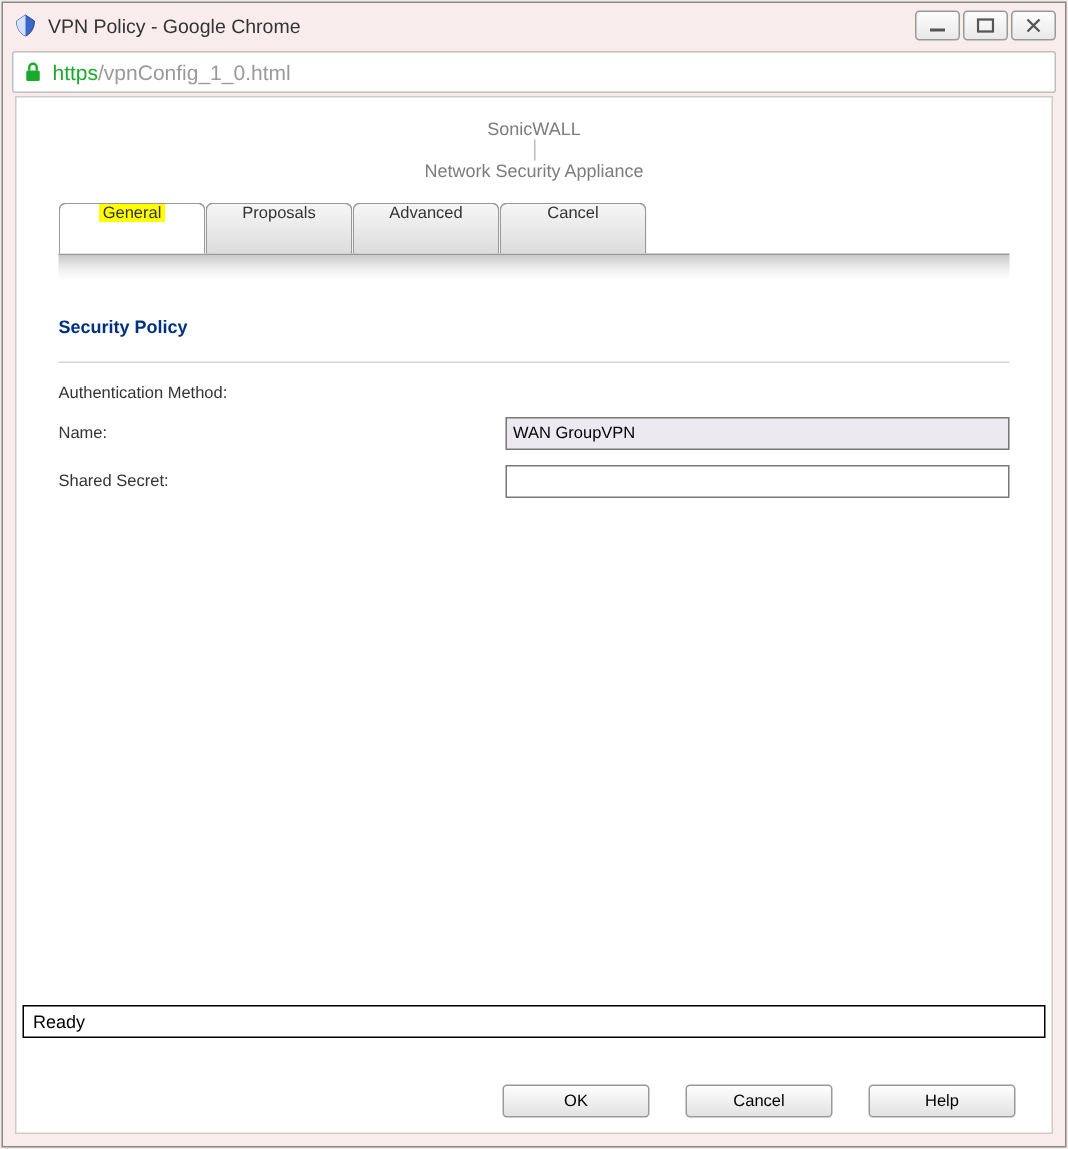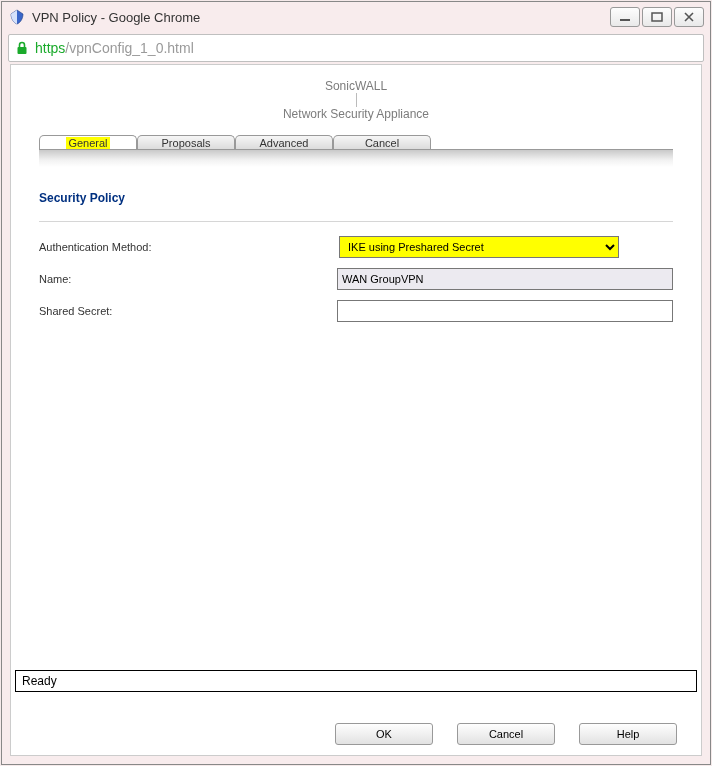--- a/index.html
+++ b/index.html
@@ -98,26 +98,26 @@
   }
 
   
   .tabrow {
     display: flex;
     margin: 4px 0 0 28px;
     align-items: flex-end;
   }
   .tab {
     width: 98px;
-    height: 14px;
+    height: 34px;
     border: 1px solid #999;
     border-bottom: none;
     border-radius: 5px 5px 0 0;
     background: linear-gradient(#f6f6f6,#dcdcdc);
-    display: inline-flex; align-items: flex-end; justify-content: center;
+    display: inline-flex; align-items: flex-start; justify-content: center;
     font-size: 11px;
     color: #333;
     margin-right: 0px;
     cursor: pointer;
   }
   .tab.active {
     background: #fff;
     position: relative;
     z-index: 2;
   }
@@ -271,25 +271,20 @@
         <span>Cancel</span>
       </div>
     </div>
     <div class="tabsep"></div>
 
     <div class="content">
       <div class="section-title">Security Policy</div>
 
       <div class="form-row">
         <div class="form-label">Authentication Method:</div>
-        <div class="form-control">
-          <select class="select-hl">
-            <option>IKE using Preshared Secret</option>
-          </select>
-        </div>
       </div>
 
       <div class="form-row">
         <div class="form-label">Name:</div>
         <div class="form-control">
           <input class="text-input" type="text" value="WAN GroupVPN" style="">
         </div>
       </div>
 
       <div class="form-row">

